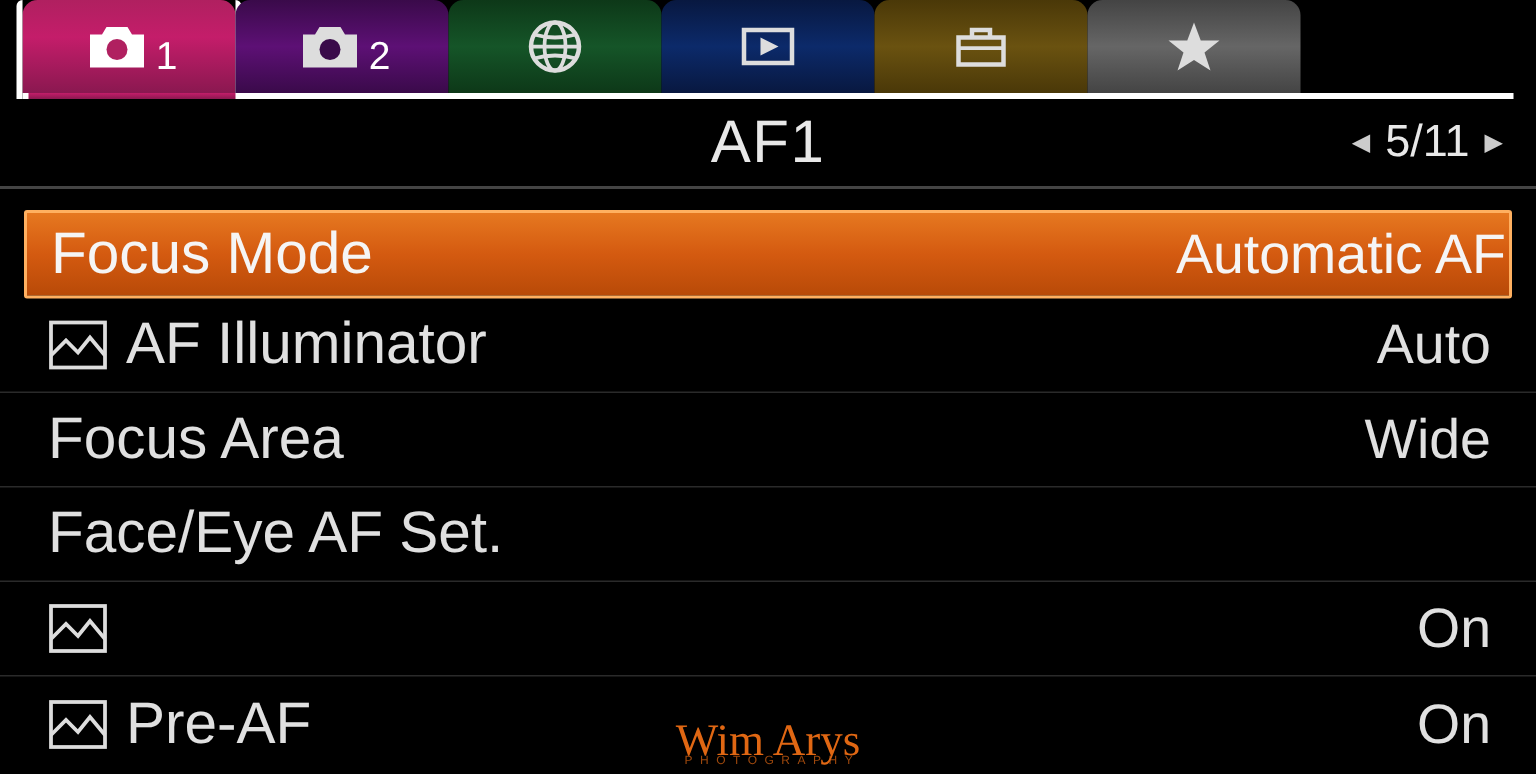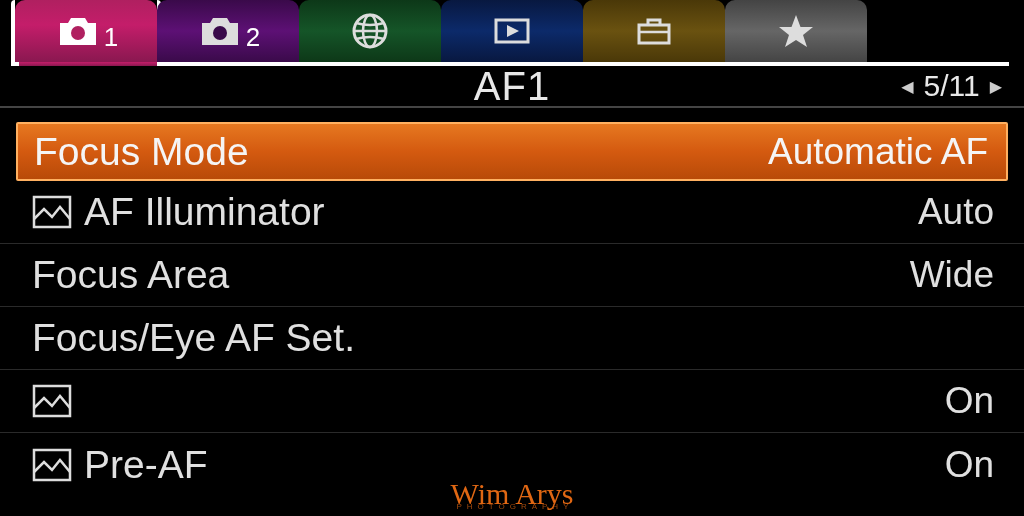--- a/index.html
+++ b/index.html
@@ -72,21 +72,21 @@
     .gap-segment {
       position: absolute;
       top: 62px;
       left: 19px;
       width: 138px;
       height: 4px;
       background: linear-gradient(to bottom, #c41d6a, #8a1850);
       z-index: 2;
     }
     .header {
-      height: 42px;
+      height: 60px;
       display: flex;
       align-items: center;
       justify-content: center;
       position: relative;
       border-bottom: 2px solid #444;
     }
     .header-title {
       color: #e8e8e8;
       font-size: 40px;
       font-weight: 400;
@@ -119,21 +119,21 @@
       border-bottom: 1px solid #2a2a2a;
       color: #e0e0e0;
       font-size: 39px;
       font-weight: 400;
     }
     .row.selected {
       background: linear-gradient(to bottom, #e67820 0%, #d45a10 50%, #b84a08 100%);
       border: 2px solid #ffb060;
       border-radius: 2px;
       margin: 0 16px;
-      padding: 0 18px 0 16px;
+      padding: 0 2px 0 16px;
       color: #f5f5f5;
       height: 59px;
     }
     .row-label { display: flex; align-items: center; gap: 8px; }
     .row-value { font-size: 37px; }
     .picture-icon {
       display: inline-flex;
       width: 40px;
       height: 34px;
       margin-right: 4px;
@@ -235,21 +235,21 @@
     </span>
     <span class="row-value">Auto</span>
   </div>
 
   <div class="row">
     <span class="row-label">Focus Area</span>
     <span class="row-value">Wide</span>
   </div>
 
   <div class="row">
-    <span class="row-label">Focus/Eye AF Set.</span>
+    <span class="row-label">Face/Eye AF Set.</span>
     <span class="row-value"></span>
   </div>
 
   <div class="row">
     <span class="row-label">
       <span class="picture-icon">
         <svg viewBox="0 0 40 34">
             <rect x="2" y="2" width="36" height="30" fill="none" stroke="#ddd" stroke-width="2.5"></rect>
             <path d="M2 24 L12 14 L20 22 L28 12 L38 24" fill="none" stroke="#ddd" stroke-width="2.5"></path>
           </svg>

